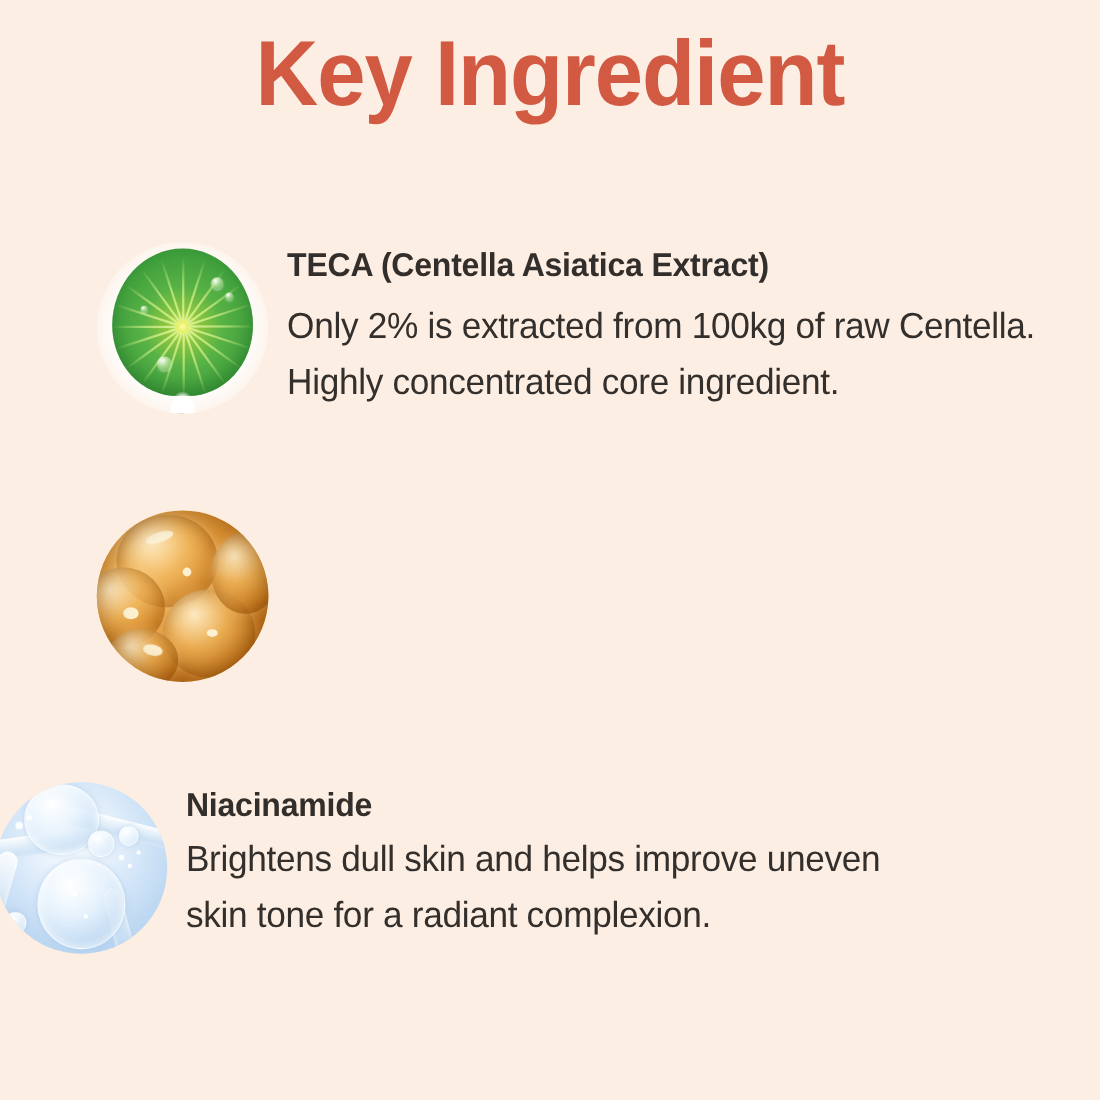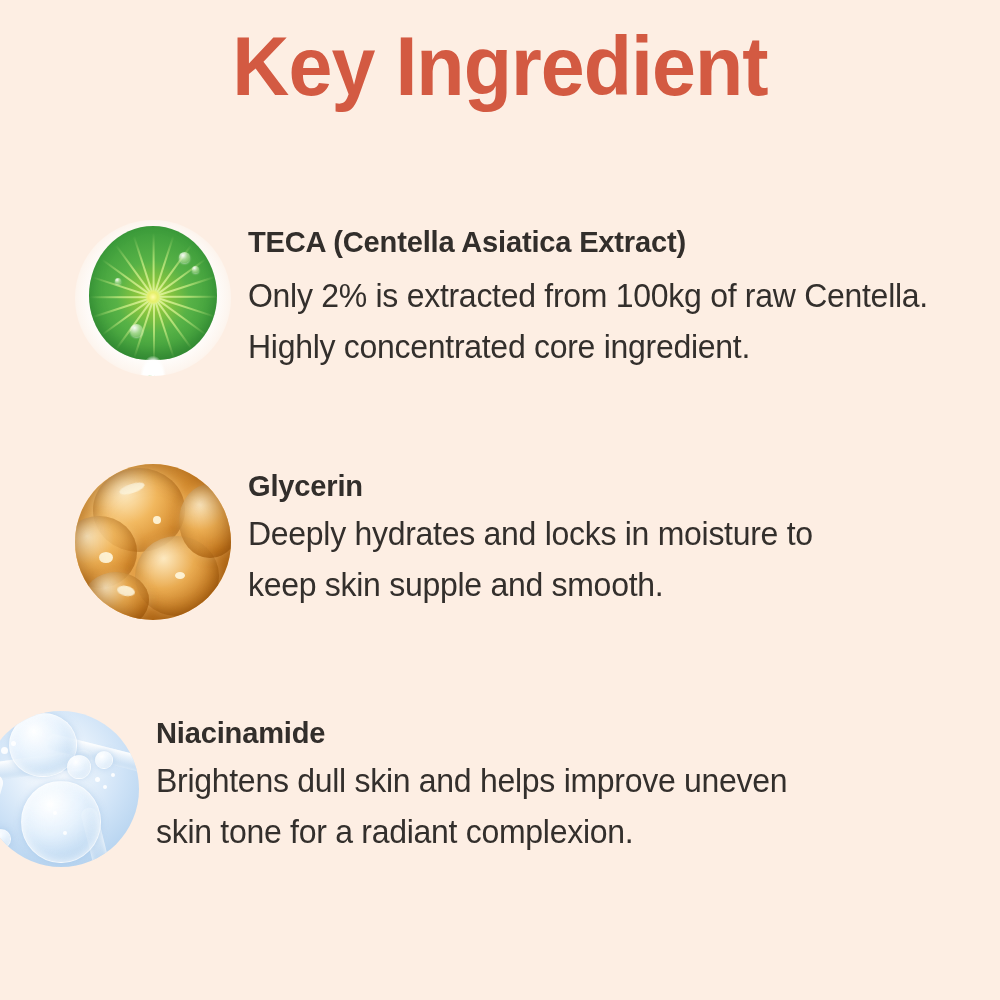--- a/index.html
+++ b/index.html
@@ -33,21 +33,21 @@
     letter-spacing: -1px;
     color: #D35A42;
     transform: scaleX(0.94);
     transform-origin: 50% 50%;
     white-space: nowrap;
   }
 
   
   .ingredient-row {
     position: absolute;
-    left: 3px;
+    left: 16px;
     width: 804px;
     display: flex;
     align-items: flex-start;
   }
   #row-0 { top: 218px; }
   #row-1 { top: 462px; }
   #row-2 { top: 709px; justify-content: flex-end; }
 
   .thumb-wrap {
     position: relative;
@@ -271,25 +271,20 @@
         <div class="gly-blob" style="left:8px;top:108px;width:66px;height:56px;"></div>
         <div class="gly-hi" style="left:44px;top:20px;width:26px;height:9px;transform:rotate(-18deg);"></div>
         <div class="gly-hi" style="left:78px;top:52px;width:8px;height:8px;"></div>
         <div class="gly-hi" style="left:24px;top:88px;width:14px;height:11px;"></div>
         <div class="gly-hi" style="left:42px;top:122px;width:18px;height:10px;transform:rotate(12deg);"></div>
         <div class="gly-hi" style="left:100px;top:108px;width:10px;height:7px;"></div>
         <div class="gly-edge"></div>
       </div>
     </div>
 
-    <div class="text-block">
-      <div class="ingredient-name">Glycerin</div>
-      <div class="ingredient-desc-line">Deeply hydrates and locks in moisture to</div>
-      <div class="ingredient-desc-line">keep skin supple and smooth.</div>
-    </div>
   </div>
 
   <div class="ingredient-row" id="row-2">
 
     <div class="thumb-wrap">
       <div class="thumb thumb-niacinamide">
         <div class="nia-strand" style="left:-10px;top:46px;width:120px;height:18px;transform:rotate(-8deg);"></div>
         <div class="nia-strand" style="left:62px;top:34px;width:104px;height:16px;transform:rotate(14deg);"></div>
         <div class="nia-strand" style="left:-6px;top:62px;width:18px;height:76px;transform:rotate(16deg);"></div>
         <div class="nia-strand" style="left:104px;top:96px;width:16px;height:62px;transform:rotate(-14deg);"></div>

